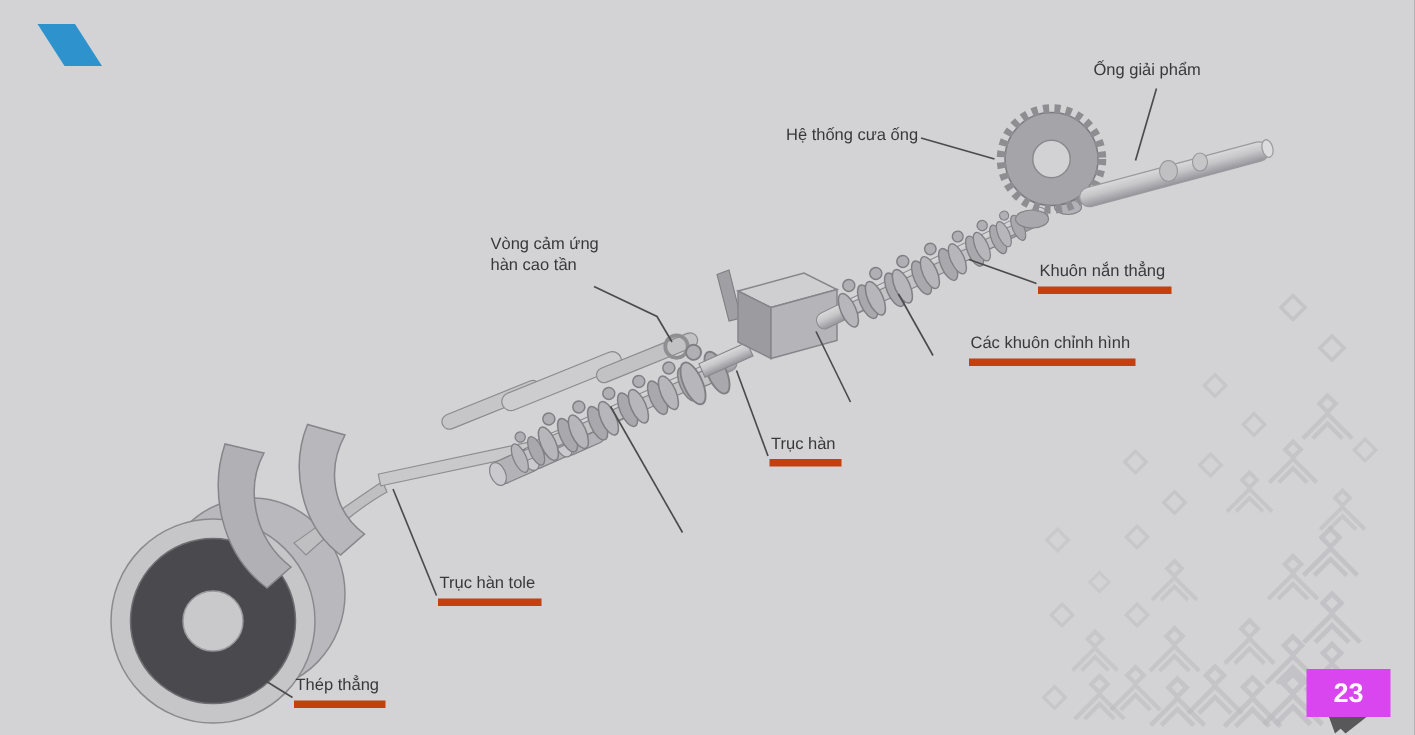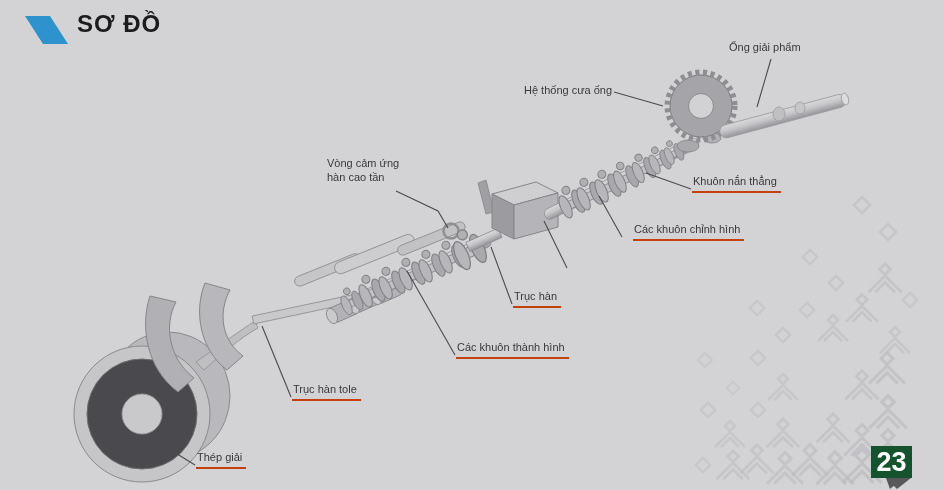--- a/index.html
+++ b/index.html
@@ -5,23 +5,23 @@
   html,body{margin:0;padding:0;background:#9a9a9c}
   .slide{position:relative;width:943px;height:490px;background:#d3d3d5;overflow:hidden;
          font-family:"Liberation Sans",sans-serif;}
   .scene{position:absolute;left:0;top:0;width:943px;height:490px;display:block}
   .accent-svg{position:absolute;left:0;top:0;width:100px;height:60px}
   .title-line1{position:absolute;left:77px;top:10px;font-size:24px;font-weight:bold;
                letter-spacing:1px;color:#1c1c1e;white-space:nowrap}
   .title-line2{position:absolute;left:77px;top:47px;font-size:24px;font-weight:bold;
                letter-spacing:1px;color:#1c1c1e;white-space:nowrap}
   .label{position:absolute;font-size:11px;color:#39393b;white-space:nowrap;line-height:1.25}
-  .label.u{border-bottom:2px solid #c2410c;padding:0 4px 2px 1px}
-  .badge{position:absolute;left:871px;top:446px;width:41px;height:32px;background:#14532d;
-         color:#ffffff;font-size:27px;font-weight:bold;display:flex;align-items:center;
+  .label.u{border-bottom:5px solid #c2410c;padding:0 4px 2px 1px}
+  .badge{position:absolute;left:871px;top:446px;width:56px;height:32px;background:#d946ef;
+         color:#ffffff;font-size:18px;font-weight:bold;display:flex;align-items:center;
          justify-content:center;z-index:3}
   .badge-fold{position:absolute;left:886px;top:478px;width:0;height:0;z-index:3;
          border-left:4px solid transparent;border-right:13px solid transparent;
          border-top:11px solid #58585a}
 </style>
 </head>
 <body>
 
 <div class="slide">
 
@@ -207,31 +207,29 @@
       <path d="M646,173 L691,189"></path>
       <path d="M614,92 L663,106"></path>
       <path d="M771,59 L757,107"></path>
       <polygon points="886,478 911,478 897,489" fill="#58585a" stroke="none"></polygon>
     </g>
   </svg>
 
   <svg class="accent-svg" viewBox="0 0 100 60">
     <polygon points="25,16 50,16 68,44 43,44" fill="#2e93cc"></polygon>
   </svg>
-  <div class="title-line1">SƠ ĐỒ</div>
-
-  <div class="label u" style="left:196px;top:451px">Thép giải</div>
+
+  <div class="label u" style="left:196px;top:451px">Thép thẳng</div>
   <div class="label u" style="left:292px;top:383px">Trục hàn tole</div>
-  <div class="label u" style="left:456px;top:341px">Các khuôn thành hình</div>
   <div class="label u" style="left:513px;top:290px">Trục hàn</div>
   <div class="label" style="left:327px;top:157px">
     <span>Vòng cảm ứng</span><br>
     <span>hàn cao tần</span>
   </div>
-  <div class="label u" style="left:633px;top:223px">Các khuôn chỉnh hình</div>
+  <div class="label u" style="left:646px;top:223px">Các khuôn chỉnh hình</div>
   <div class="label u" style="left:692px;top:175px">Khuôn nắn thẳng</div>
   <div class="label" style="left:524px;top:84px">Hệ thống cưa ống</div>
   <div class="label" style="left:729px;top:41px">Ống giải phẩm</div>
 
   <div class="badge">23</div>
   <div class="badge-fold"></div>
 
 </div>
 
 </body></html>

